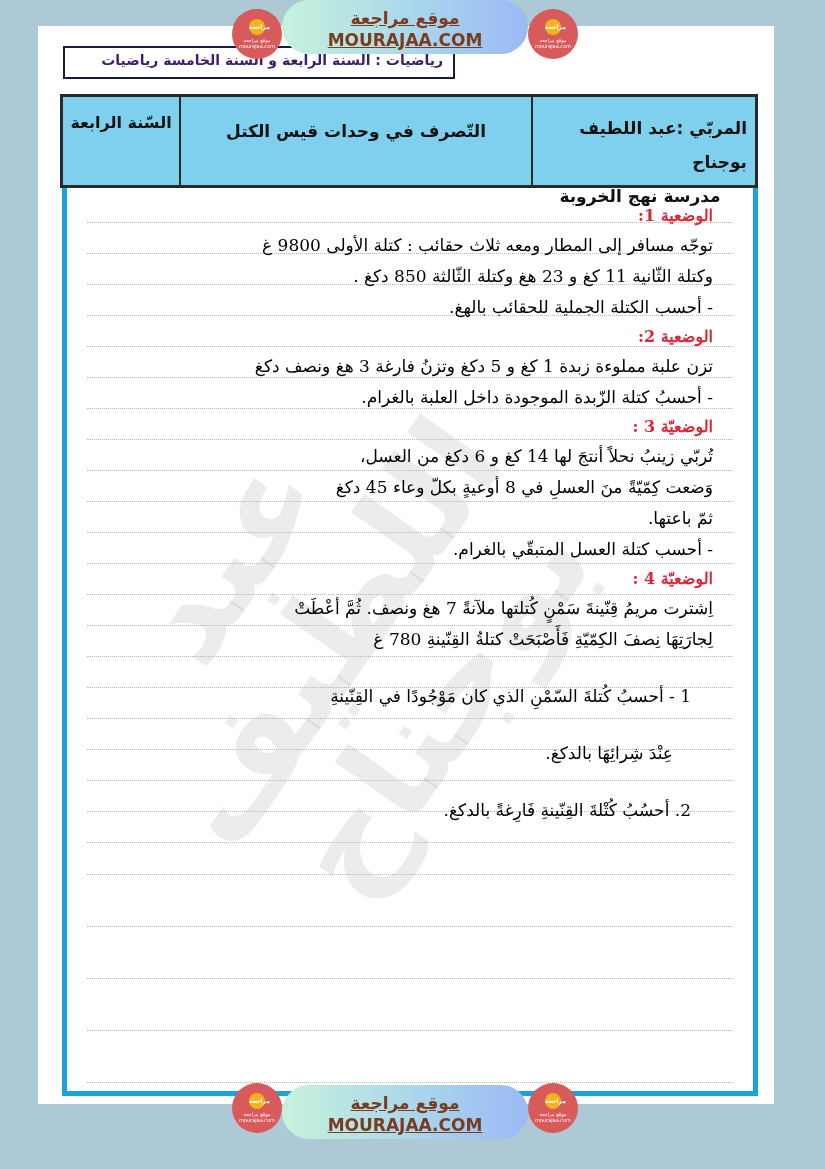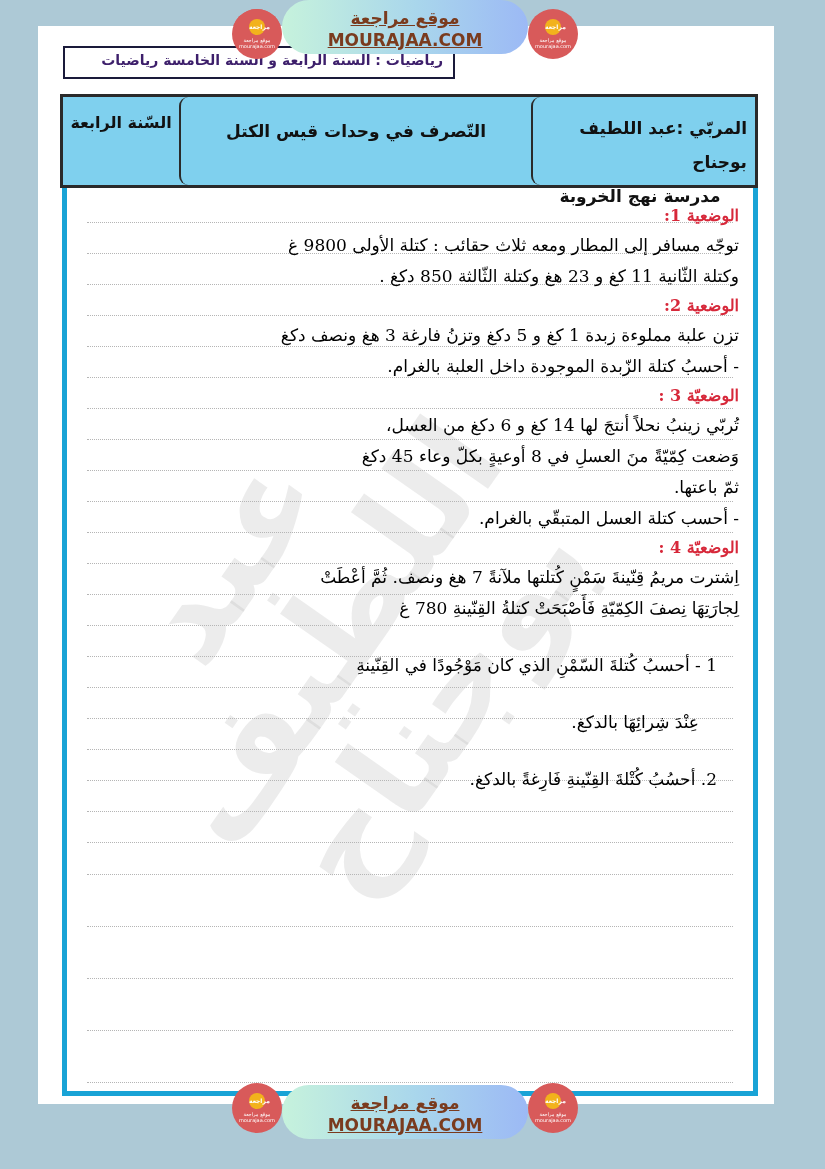--- a/index.html
+++ b/index.html
@@ -1,27 +1,27 @@
 <!DOCTYPE html>
 <html><head>
 <meta charset="utf-8">
 <style>
   html,body{margin:0;padding:0;}
   body{width:825px;height:1169px;background:#adc9d6;position:relative;overflow:hidden;font-family:"DejaVu Sans",sans-serif;}
   .page{position:absolute;left:38px;top:26px;width:736px;height:1078px;background:#fff;}
   .subject-box{position:absolute;left:25px;top:20px;width:392px;height:33px;border:2px solid #1a1a3a;background:#fff;direction:rtl;box-sizing:border-box;padding:4px 10px 0 0;font-size:14px;font-weight:bold;color:#3d1f6b;}
   .header-table{position:absolute;left:22px;top:68px;width:698px;height:94px;border:3px solid #2a2a2a;background:#7fd0ee;display:flex;flex-direction:row-reverse;box-sizing:border-box;}
-  .cell{box-sizing:border-box;border-left:2px solid #2a2a2a;direction:rtl;font-weight:bold;color:#111;border-radius:9px;}
+  .cell{box-sizing:border-box;border-left:2px solid #2a2a2a;direction:rtl;font-weight:bold;color:#111;}
   .cell:last-child{border-left:none;}
   .cell-teacher{width:224px;padding:14px 8px 0 0;font-size:17px;line-height:34px;text-align:right;border-left:2px solid #2a2a2a;}
   .cell-title{width:352px;text-align:center;font-size:17px;padding-top:24px;}
   .cell-grade{flex:1;text-align:center;font-size:16px;padding-top:16px;border-left:none;}
   .body-frame{position:absolute;left:24px;top:162px;width:696px;height:908px;border-left:5px solid #19a3d6;border-right:5px solid #19a3d6;border-bottom:5px solid #19a3d6;box-sizing:border-box;}
   .line{position:absolute;left:20px;right:20px;height:0;border-top:1px dotted #b5b5b5;}
-  .content{position:absolute;left:30px;right:14px;top:14px;direction:rtl;font-family:"DejaVu Serif",serif;}
+  .content{position:absolute;left:30px;right:40px;top:14px;direction:rtl;font-family:"DejaVu Serif",serif;}
   .sit-title{color:#d7283a;font-size:16px;font-weight:bold;height:28px;line-height:28px;}
   .sit-line{font-size:17px;color:#000000;height:31px;line-height:31px;white-space:nowrap;}
   .indent{padding-right:22px;margin-top:26px;}
   .watermark{position:absolute;left:120px;top:200px;width:480px;height:620px;color:rgba(180,180,180,0.25);font-size:130px;font-weight:bold;transform:rotate(-55deg);transform-origin:center;direction:rtl;pointer-events:none;line-height:130px;text-align:center;}
   .banner{position:absolute;left:282px;width:246px;height:54px;border-radius:34px;background:linear-gradient(90deg,#c6f2dc,#a9d6ec 55%,#9cb9f5);text-align:center;}
   .banner-ar{display:block;font-size:17px;font-weight:bold;color:#7a3b1e;text-decoration:underline;margin-top:8px;direction:rtl;}
   .banner-en{display:block;font-size:17px;font-weight:bold;color:#7a3b1e;text-decoration:underline;margin-top:2px;}
   .logo{position:absolute;width:50px;height:50px;border-radius:50%;background:#d85a5a;text-align:center;}
   .logo-badge{display:block;width:16px;height:16px;border-radius:50%;background:#f2b21c;margin:10px auto 2px;font-size:6px;line-height:16px;color:#fff;font-weight:bold;}
   .logo-txt{display:block;font-size:5px;color:#fff;line-height:6px;}
@@ -76,20 +76,21 @@
         <div class="line" style="top:790px"></div>
         <div class="line" style="top:842px"></div>
         <div class="line" style="top:894px"></div>
     </div>
 
     <div class="content">
       <div>
         <div class="sit-title">الوضعية 1:</div>
         <div class="sit-line">توجّه مسافر إلى المطار ومعه ثلاث حقائب : كتلة الأولى 9800 غ</div>
         <div class="sit-line">وكتلة الثّانية 11 كغ و 23 هغ وكتلة الثّالثة 850 دكغ .</div>
+        <div class="sit-line">- أحسب الكتلة الجملية للحقائب بالهغ.</div>
       </div>
       <div>
         <div class="sit-title">الوضعية 2:</div>
         <div class="sit-line">تزن علبة مملوءة زبدة 1 كغ و 5 دكغ وتزنُ فارغة 3 هغ ونصف دكغ</div>
         <div class="sit-line">- أحسبُ كتلة الزّبدة الموجودة داخل العلبة بالغرام.</div>
       </div>
       <div>
         <div class="sit-title">الوضعيّة 3 :</div>
         <div class="sit-line">تُربّي زينبُ نحلاً أنتجَ لها 14 كغ و 6 دكغ من العسل،</div>
         <div class="sit-line">وَضعت كِمّيّةً منَ العسلِ في 8 أوعيةٍ بكلّ وعاء 45 دكغ</div>

